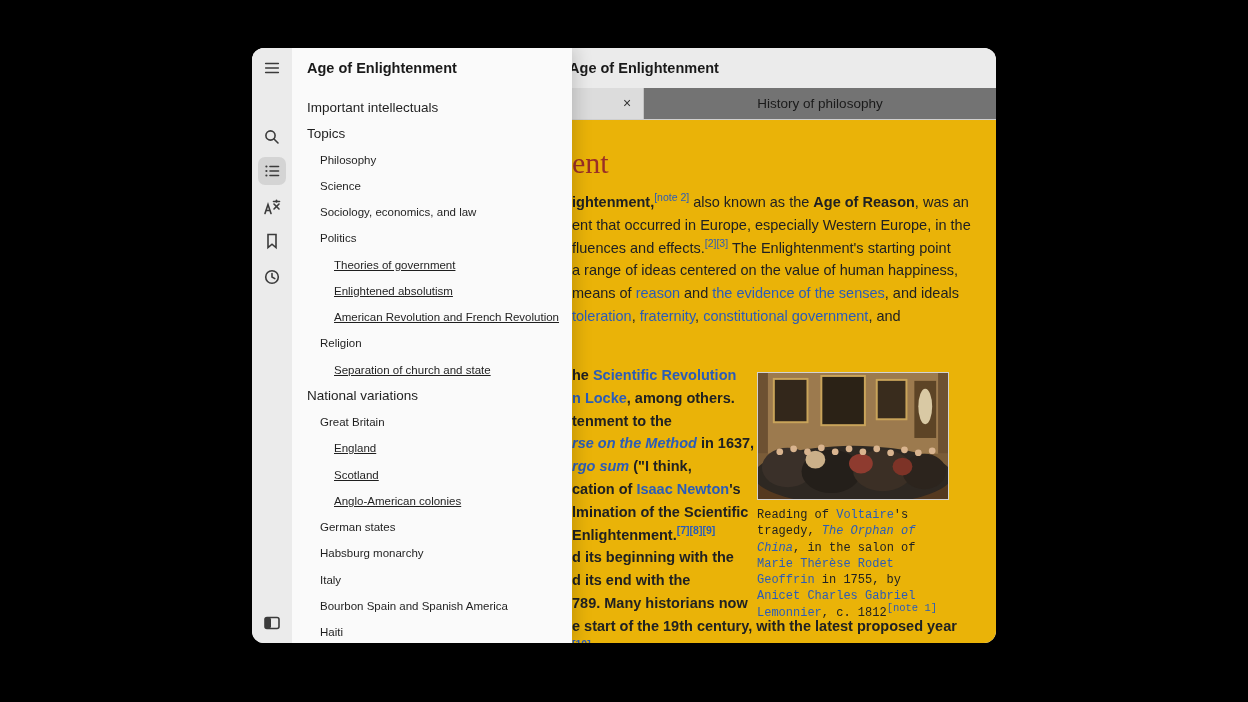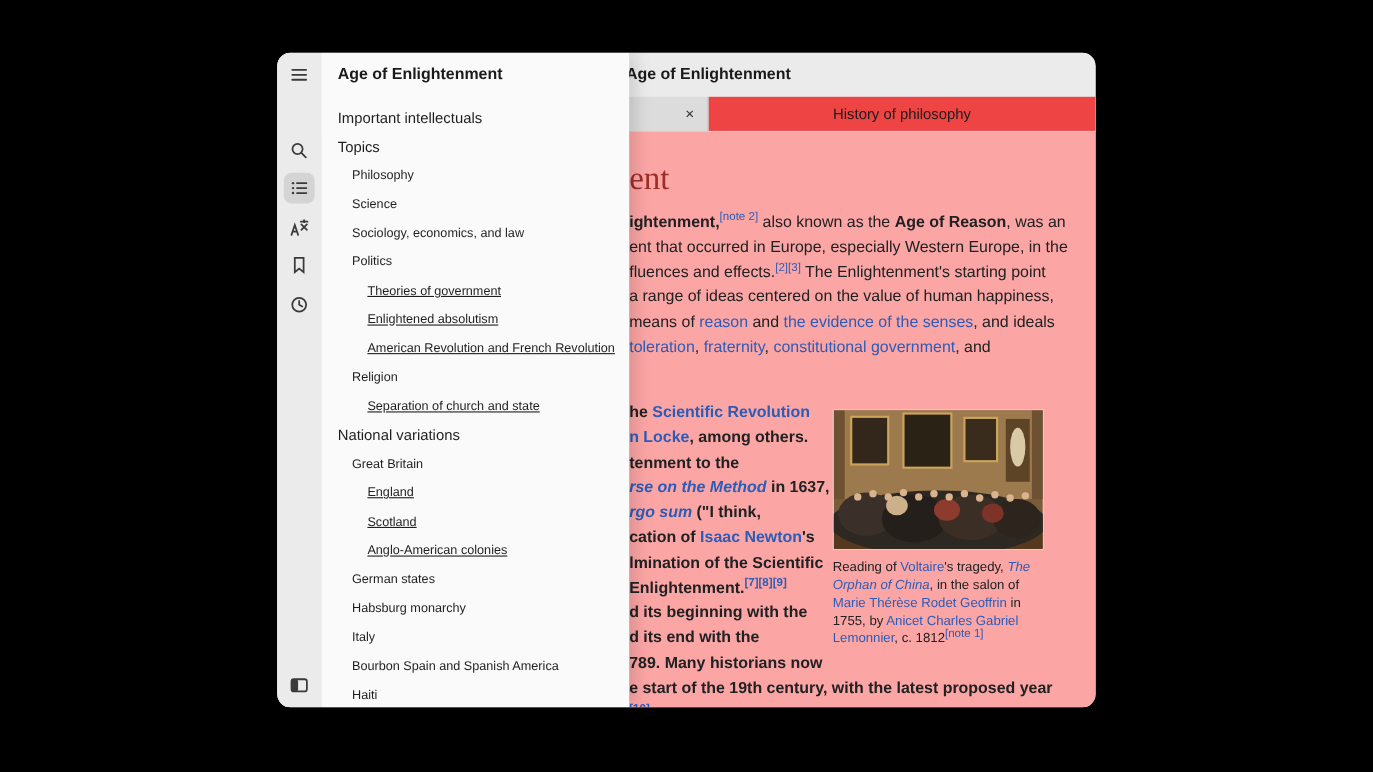--- a/index.html
+++ b/index.html
@@ -28,37 +28,37 @@
   .hdr-eye{left:599px;} .hdr-kebab{left:634px;}
   .hdr-close{left:669px;top:8px;width:24px;height:24px;border-radius:50%;background:#d9d9d9;
     font-size:15px;color:#222;display:flex;align-items:center;justify-content:center;cursor:pointer;}
   .hdr-btn svg{stroke:#3b3b3b;fill:none;stroke-width:1.5;}
   
   .tabbar{position:absolute;left:40px;top:40px;right:0;height:31px;display:flex;
     background:#dcdcdc;border-bottom:1px solid #cfcfcf;z-index:1;}
   .tab-closed{width:351px;position:relative;background:#dcdcdc;border-right:1px solid #c3c3c3;}
   .tab-close-btn{position:absolute;left:325px;top:5px;width:20px;height:20px;border-radius:5px;
     display:flex;align-items:center;justify-content:center;font-size:14px;color:#333;cursor:pointer;}
-  .tab-active{flex:1;background:#ef4444;display:flex;align-items:center;justify-content:center;
+  .tab-active{flex:1;background:#737373;display:flex;align-items:center;justify-content:center;
     font-size:13.5px;color:#1a1a1a;cursor:pointer;}
   
-  .content{position:absolute;left:40px;top:71px;right:0;bottom:0;background:#fca5a5;z-index:0;}
+  .content{position:absolute;left:40px;top:71px;right:0;bottom:0;background:#eab308;z-index:0;}
   .article-heading{position:absolute;left:280px;top:27px;
     font-family:"Liberation Serif", serif;font-size:30px;color:var(--heading,#9a2f27);}
   .para{position:absolute;font-size:14.5px;color:#202122;}
   .para1{left:280px;top:72px;}
   .para2{left:280px;top:245px;font-weight:bold;}
   .tline{white-space:nowrap;height:22.8px;line-height:22.8px;}
   .link{color:var(--link,#2b5cb8);cursor:pointer;}
   .b{font-weight:bold;} .i{font-style:italic;}
   sup{font-size:10.5px;line-height:0;vertical-align:super;margin-top:20px;}
   
   .figure{position:absolute;left:465px;top:253px;width:192px;}
   .figure svg{display:block;width:192px;height:128px;border:1px solid #d2d2d2;box-sizing:border-box;cursor:pointer;}
-  .caption{margin-top:7px;font-size:12px;line-height:16.3px;color:#202122;width:190px;}
+  .caption{margin-top:7px;font-size:12px;line-height:16.3px;color:#202122;width:190px;font-family:Liberation Mono, monospace;}
   
   .toc-panel{position:absolute;left:40px;top:0;bottom:0;width:280px;background:#fafafa;z-index:20;
     box-shadow:4px 0 16px rgba(0,0,0,.16);}
   .toc-title{position:absolute;left:15px;top:0;height:40px;display:flex;align-items:center;
     font-weight:bold;font-size:14.5px;color:#1a1a1a;}
   .toc-list{position:absolute;top:46px;left:0;right:0;}
   .toc-item{height:26.25px;display:flex;align-items:center;color:#1f1f1f;cursor:pointer;}
   .lvl1{padding-left:15px;font-size:13.5px;}
   .lvl2{padding-left:28px;font-size:11.5px;}
   .lvl3{padding-left:42px;font-size:11.5px;text-decoration:underline;}

